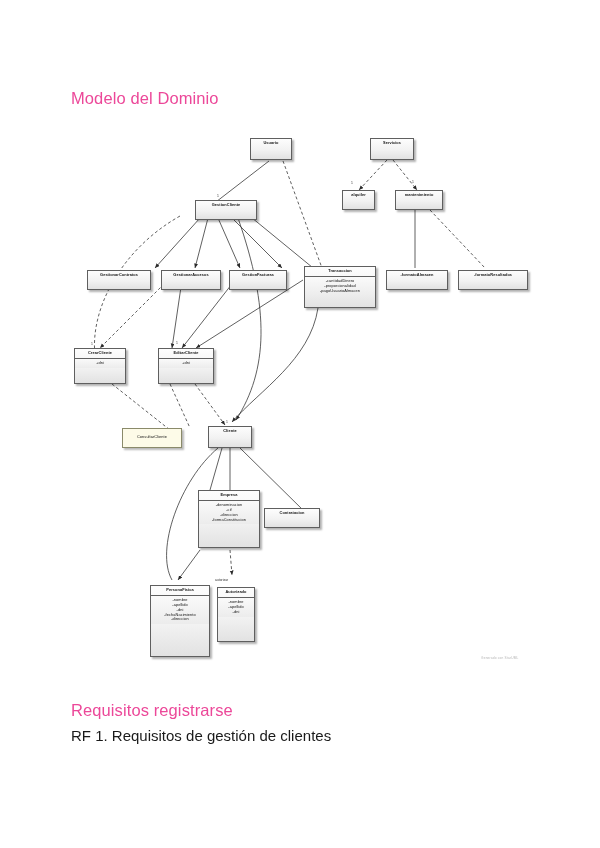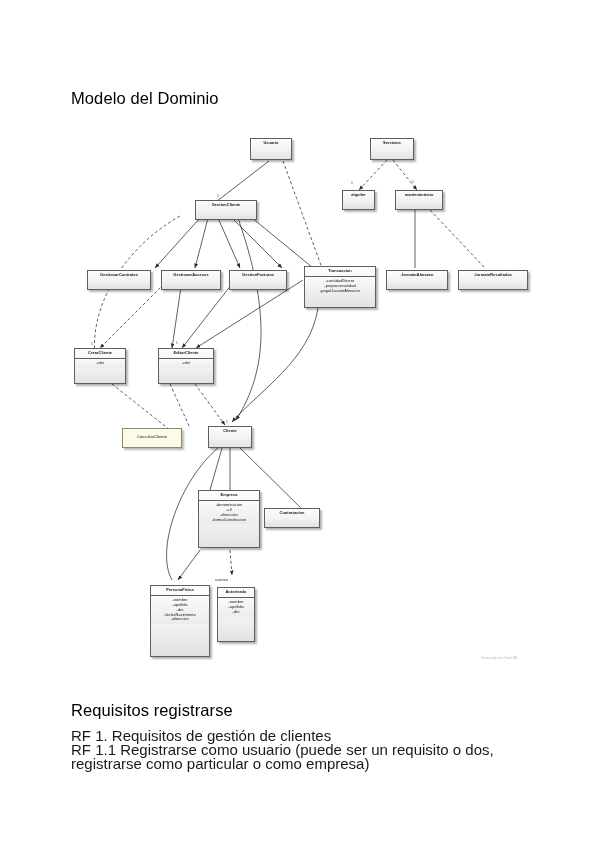--- a/index.html
+++ b/index.html
@@ -23,21 +23,21 @@
     height: 848px;
     background: #ffffff;
   }
 
   
   .h1 {
     position: absolute;
     font-size: 16.5px;
     font-weight: 400;
     letter-spacing: 0.1px;
-    color: #000000;
+    color: #ec4899;
     white-space: nowrap;
   }
   #doc-title { left: 71px; top: 89px; }
   #section-title { left: 71px; top: 701px; }
 
   .para {
     position: absolute;
     left: 71px;
     width: 458px;
     font-size: 15px;
@@ -313,15 +313,14 @@
     <span class="edge-label" style="left:155px; top:458px;">autorizar</span>
 
   </div>
 
   <div id="watermark">Generado con StarUML</div>
 
   <div class="h1" id="section-title">Requisitos registrarse</div>
 
   <div class="para" id="req-line-1">RF 1. Requisitos de gestión de clientes</div>
 
-  <div class="para" id="req-line-2">RF 1.1 Registrarse como usuario (puede ser un requisito o dos, registrarse como particular o como empresa)</div>
 
 </div>
 
 </body></html>

